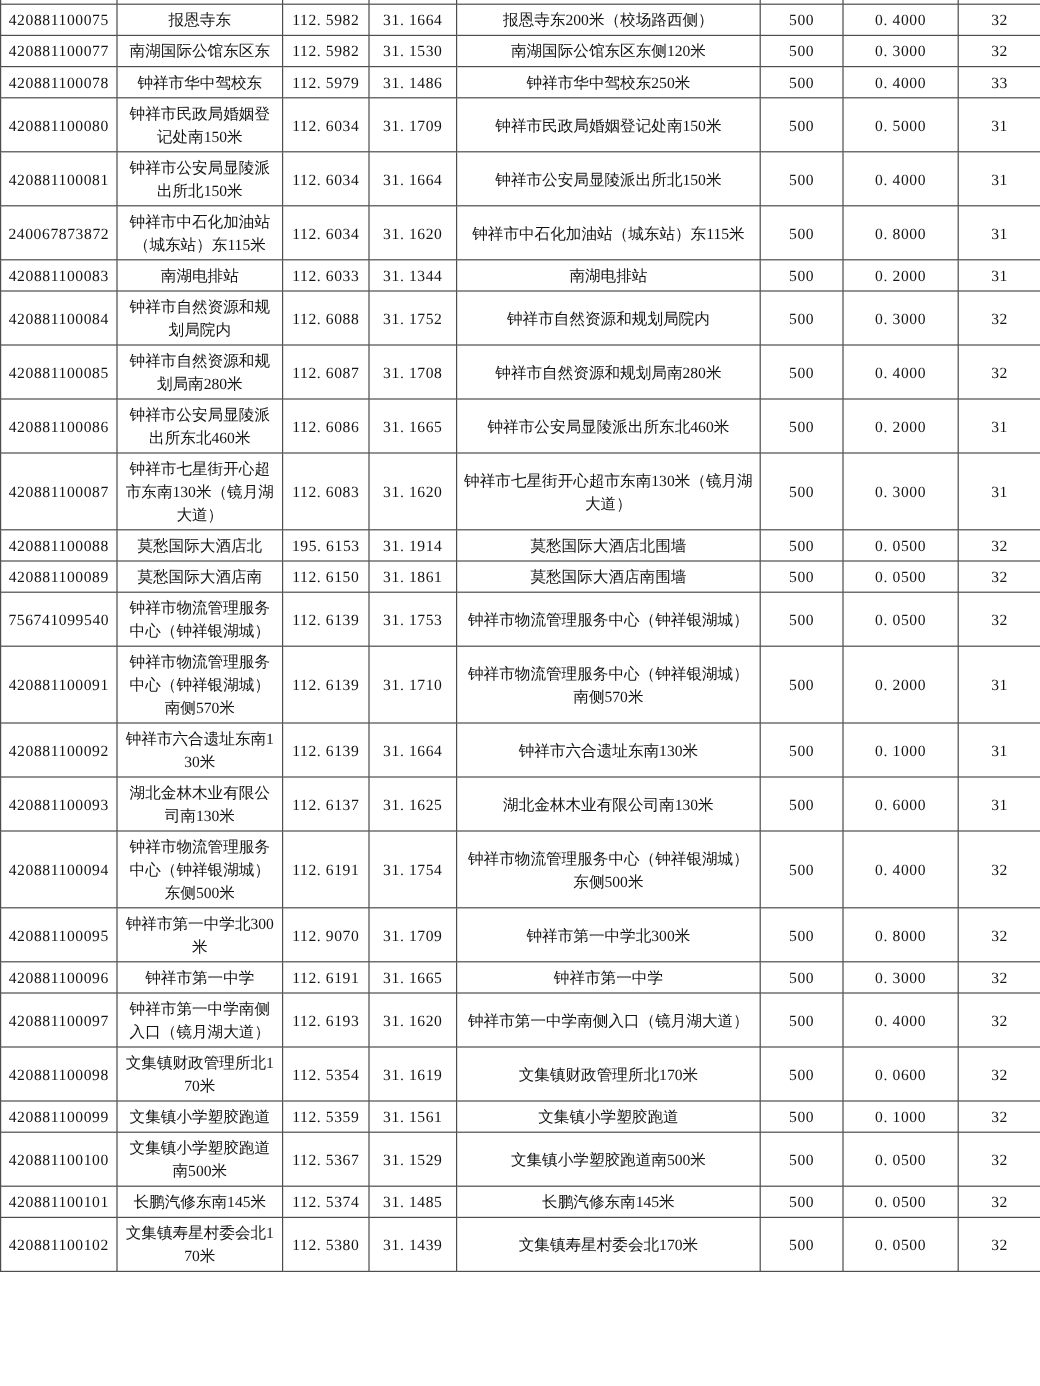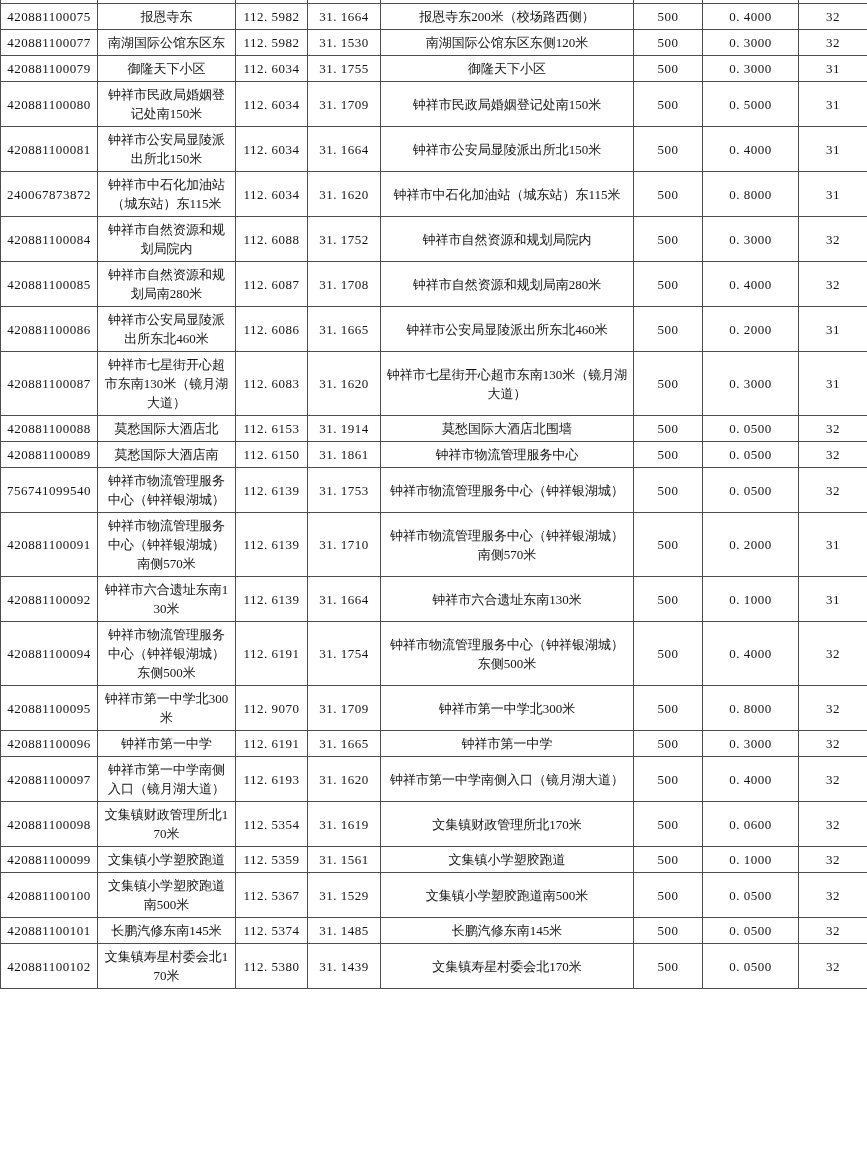--- a/index.html
+++ b/index.html
@@ -67,28 +67,28 @@
     <td class="num">420881100077</td>
     <td>南湖国际公馆东区东</td>
     <td class="num">112. 5982</td>
     <td class="num">31. 1530</td>
     <td>南湖国际公馆东区东侧120米</td>
     <td class="num">500</td>
     <td class="num">0. 3000</td>
     <td class="num">32</td>
   </tr>
       <tr>
-    <td class="num">420881100079</td>
-    <td>御隆天下小区</td>
-    <td class="num">112. 6034</td>
-    <td class="num">31. 1755</td>
-    <td>御隆天下小区</td>
-    <td class="num">500</td>
-    <td class="num">0. 3000</td>
-    <td class="num">31</td>
+    <td class="num">420881100078</td>
+    <td>钟祥市华中驾校东</td>
+    <td class="num">112. 5979</td>
+    <td class="num">31. 1486</td>
+    <td>钟祥市华中驾校东250米</td>
+    <td class="num">500</td>
+    <td class="num">0. 4000</td>
+    <td class="num">33</td>
   </tr>
       <tr>
     <td class="num">420881100080</td>
     <td>钟祥市民政局婚姻登记处南150米</td>
     <td class="num">112. 6034</td>
     <td class="num">31. 1709</td>
     <td>钟祥市民政局婚姻登记处南150米</td>
     <td class="num">500</td>
     <td class="num">0. 5000</td>
     <td class="num">31</td>
@@ -107,20 +107,30 @@
     <td class="num">240067873872</td>
     <td>钟祥市中石化加油站（城东站）东115米</td>
     <td class="num">112. 6034</td>
     <td class="num">31. 1620</td>
     <td>钟祥市中石化加油站（城东站）东115米</td>
     <td class="num">500</td>
     <td class="num">0. 8000</td>
     <td class="num">31</td>
   </tr>
       <tr>
+    <td class="num">420881100083</td>
+    <td>南湖电排站</td>
+    <td class="num">112. 6033</td>
+    <td class="num">31. 1344</td>
+    <td>南湖电排站</td>
+    <td class="num">500</td>
+    <td class="num">0. 2000</td>
+    <td class="num">31</td>
+  </tr>
+      <tr>
     <td class="num">420881100084</td>
     <td>钟祥市自然资源和规划局院内</td>
     <td class="num">112. 6088</td>
     <td class="num">31. 1752</td>
     <td>钟祥市自然资源和规划局院内</td>
     <td class="num">500</td>
     <td class="num">0. 3000</td>
     <td class="num">32</td>
   </tr>
       <tr>
@@ -149,33 +159,33 @@
     <td class="num">112. 6083</td>
     <td class="num">31. 1620</td>
     <td>钟祥市七星街开心超市东南130米（镜月湖大道）</td>
     <td class="num">500</td>
     <td class="num">0. 3000</td>
     <td class="num">31</td>
   </tr>
       <tr>
     <td class="num">420881100088</td>
     <td>莫愁国际大酒店北</td>
-    <td class="num">112. 6153</td>
+    <td class="num">195. 6153</td>
     <td class="num">31. 1914</td>
     <td>莫愁国际大酒店北围墙</td>
     <td class="num">500</td>
     <td class="num">0. 0500</td>
     <td class="num">32</td>
   </tr>
       <tr>
     <td class="num">420881100089</td>
     <td>莫愁国际大酒店南</td>
     <td class="num">112. 6150</td>
     <td class="num">31. 1861</td>
-    <td>钟祥市物流管理服务中心</td>
+    <td>莫愁国际大酒店南围墙</td>
     <td class="num">500</td>
     <td class="num">0. 0500</td>
     <td class="num">32</td>
   </tr>
       <tr>
     <td class="num">756741099540</td>
     <td>钟祥市物流管理服务中心（钟祥银湖城）</td>
     <td class="num">112. 6139</td>
     <td class="num">31. 1753</td>
     <td>钟祥市物流管理服务中心（钟祥银湖城）</td>
@@ -197,20 +207,30 @@
     <td class="num">420881100092</td>
     <td>钟祥市六合遗址东南130米</td>
     <td class="num">112. 6139</td>
     <td class="num">31. 1664</td>
     <td>钟祥市六合遗址东南130米</td>
     <td class="num">500</td>
     <td class="num">0. 1000</td>
     <td class="num">31</td>
   </tr>
       <tr>
+    <td class="num">420881100093</td>
+    <td>湖北金林木业有限公司南130米</td>
+    <td class="num">112. 6137</td>
+    <td class="num">31. 1625</td>
+    <td>湖北金林木业有限公司南130米</td>
+    <td class="num">500</td>
+    <td class="num">0. 6000</td>
+    <td class="num">31</td>
+  </tr>
+      <tr>
     <td class="num">420881100094</td>
     <td>钟祥市物流管理服务中心（钟祥银湖城）东侧500米</td>
     <td class="num">112. 6191</td>
     <td class="num">31. 1754</td>
     <td>钟祥市物流管理服务中心（钟祥银湖城）东侧500米</td>
     <td class="num">500</td>
     <td class="num">0. 4000</td>
     <td class="num">32</td>
   </tr>
       <tr>

